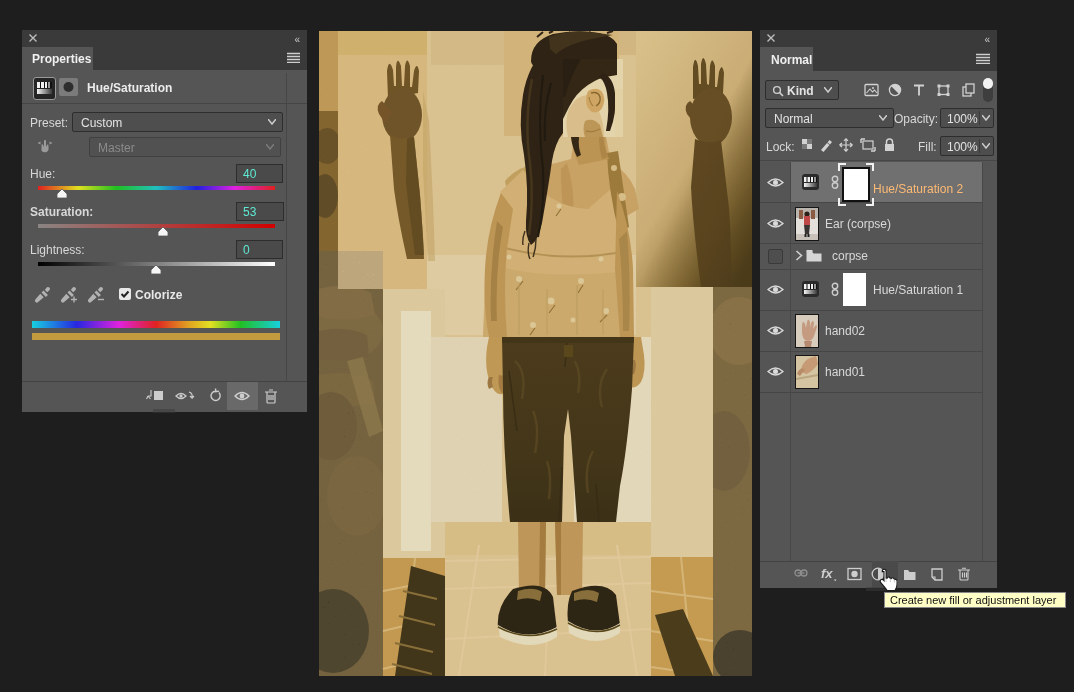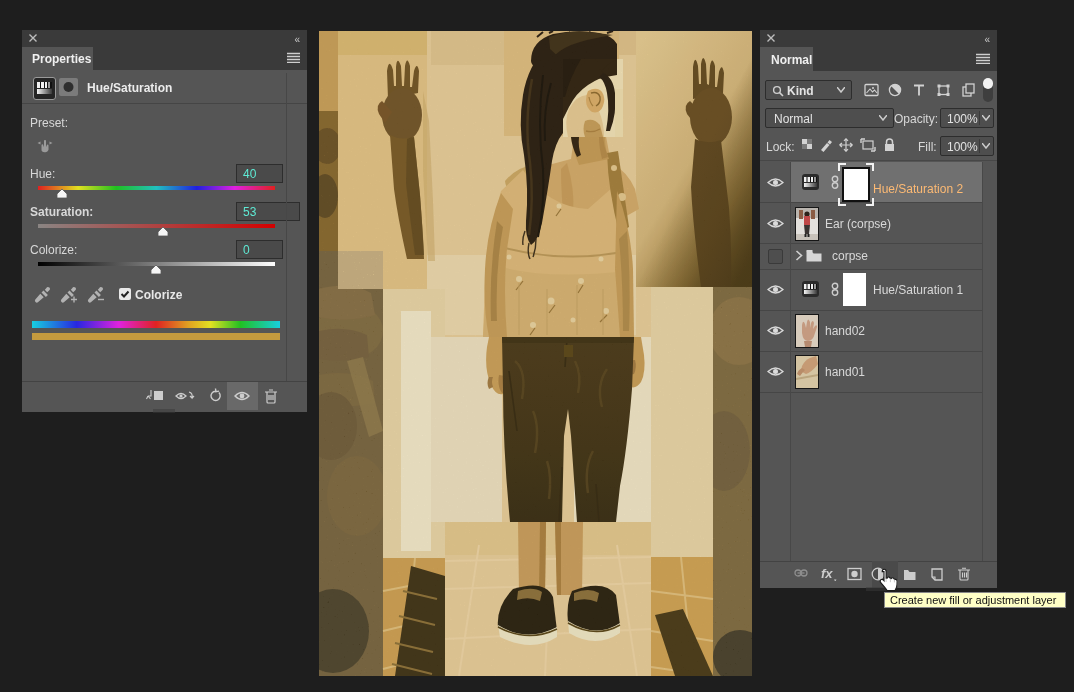--- a/index.html
+++ b/index.html
@@ -273,52 +273,64 @@
   <div class="abs" style="left:37px;top:48px;width:19px;height:18px;background:#7b7b7b;border-radius:2px;">
     <svg width="19" height="18">
         <circle cx="9.5" cy="9" r="5" fill="#2e2e2e"></circle>
       </svg>
   </div>
   <div class="lbl" style="left:65px;top:81px;top:51px;font-weight:bold;color:#ececec;">Hue/Saturation</div>
   <div class="sep" style="top:73px;"></div>
 
   
   <div class="lbl" style="left:8px;top:86px;">Preset:</div>
+  <div class="ddl" style="left:50px;top:82px;width:211px;height:20px;">
+    <span style="position:absolute;left:8px;top:3px;">Custom</span>
+    <svg class="ca" width="8" height="6">
+        <path d="M0 0 L4 5 L8 0" fill="none" stroke="#cccccc" stroke-width="1.5"></path>
+      </svg>
+  </div>
   
   <svg class="ic" style="left:14px;top:107px;" width="18" height="19">
     <g fill="#9a9a9a">
      <path d="M8 4 C8 2.6 10 2.6 10 4 L10 10 L8 10 Z"></path>
      <path d="M5.5 12 C4.5 16.5 13.5 16.5 12.5 11 L12.5 8.5 C12.5 7.2 10.8 7.2 10.7 8.5 L10.5 9.5 L7.5 9.5 L7.3 8 C7 6.8 5.5 7 5.5 8.2 Z"></path>
      <path d="M4.5 4.5 L1.5 6 L4.5 7.5 Z"></path>
      <path d="M13.5 4.5 L16.5 6 L13.5 7.5 Z"></path>
     </g>
   </svg>
+  <div class="ddl" style="left:67px;top:107px;width:192px;height:20px;background:#515151;border-color:#404040;">
+    <span style="position:absolute;left:8px;top:3px;color:#8b8b8b;">Master</span>
+    <svg class="ca" width="8" height="6">
+        <path d="M0 0 L4 5 L8 0" fill="none" stroke="#7b7b7b" stroke-width="1.5"></path>
+      </svg>
+  </div>
 
   
   <div class="lbl" style="left:8px;top:137px;">Hue:</div>
   <div class="inputbox" style="left:214px;top:134px;width:47px;height:19px;">
       <span style="position:absolute;left:6px;top:2px;">40</span>
     </div>
   <div class="abs" id="hueTrack" style="left:16px;top:156px;width:237px;height:4px;background:linear-gradient(to right,#e02020,#e0e020 17%,#20c020 33%,#20c0c0 50%,#2020e0 67%,#e020e0 83%,#e02020);"></div>
   <svg class="ic" style="left:34px;top:159px;" width="12" height="10">
       <path d="M6 0 L11 5 L11 9 L1 9 L1 5 Z" fill="#f5f5f5" stroke="#555" stroke-width="0.8"></path>
     </svg>
 
   
   <div class="lbl" style="left:8px;top:175px;font-weight:bold;">Saturation:</div>
-  <div class="inputbox" style="left:214px;top:172px;width:64px;height:19px;">
+  <div class="inputbox" style="left:214px;top:172px;width:48px;height:19px;">
       <span style="position:absolute;left:6px;top:2px;">53</span>
     </div>
   <div class="abs" style="left:16px;top:194px;width:237px;height:4px;background:linear-gradient(to right,#8a8583,#d40000);"></div>
   <svg class="ic" style="left:135px;top:197px;" width="12" height="10">
       <path d="M6 0 L11 5 L11 9 L1 9 L1 5 Z" fill="#f5f5f5" stroke="#555" stroke-width="0.8"></path>
     </svg>
 
   
-  <div class="lbl" style="left:8px;top:213px;">Colorize:</div>
+  <div class="lbl" style="left:8px;top:213px;">Lightness:</div>
   <div class="inputbox" style="left:214px;top:210px;width:47px;height:19px;">
       <span style="position:absolute;left:6px;top:2px;">0</span>
     </div>
   <div class="abs" style="left:16px;top:232px;width:237px;height:4px;background:linear-gradient(to right,#000,#fff);"></div>
   <svg class="ic" style="left:128px;top:235px;" width="12" height="10">
       <path d="M6 0 L11 5 L11 9 L1 9 L1 5 Z" fill="#f5f5f5" stroke="#555" stroke-width="0.8"></path>
     </svg>
 
   
   <g id="droppers"></g>
@@ -389,21 +401,21 @@
       <span style="position:absolute;left:11px;top:6px;">Normal</span>
     </div>
   <svg class="xicon" width="10" height="10">
       <path d="M1.5 1.5 L8.5 8.5 M8.5 1.5 L1.5 8.5" stroke="#bdbdbd" stroke-width="1.4"></path>
     </svg>
   <div class="chev2" style="right:8px;top:4px;">«</div>
   <svg class="ic" style="right:7px;top:23px;" width="14" height="11">
       <path d="M0 1.5h14M0 4.5h14M0 7.5h14M0 10.5h14" stroke="#cecece" stroke-width="1.4"></path>
     </svg>
 
-  <div class="ddl" style="left:5px;top:50px;width:87px;height:20px;">
+  <div class="ddl" style="left:5px;top:50px;width:74px;height:20px;">
     <svg style="position:absolute;left:6px;top:4px;" width="12" height="12">
         <circle cx="5" cy="5" r="3.4" fill="none" stroke="#cfcfcf" stroke-width="1.4"></circle>
         <path d="M7.6 7.6 L11 11" stroke="#cfcfcf" stroke-width="1.6"></path>
       </svg>
     <span style="position:absolute;left:21px;top:3px;font-weight:bold;">Kind</span>
     <svg class="ca" width="8" height="6">
         <path d="M0 0 L4 5 L8 0" fill="none" stroke="#cccccc" stroke-width="1.5"></path>
       </svg>
   </div>
   <svg class="ic" style="left:104px;top:52px;" width="112" height="16">

